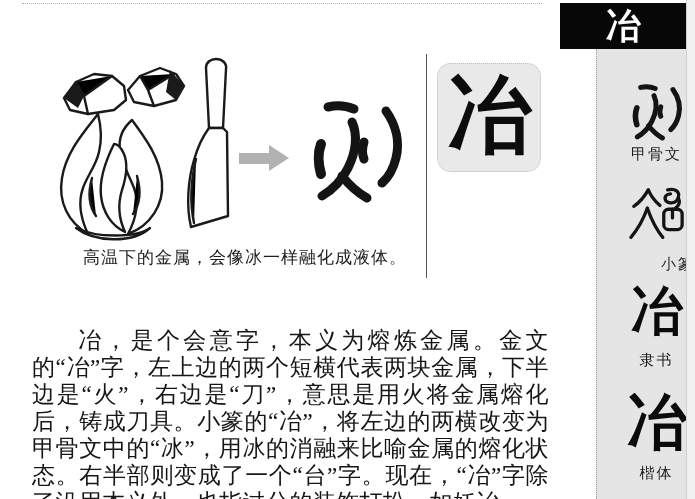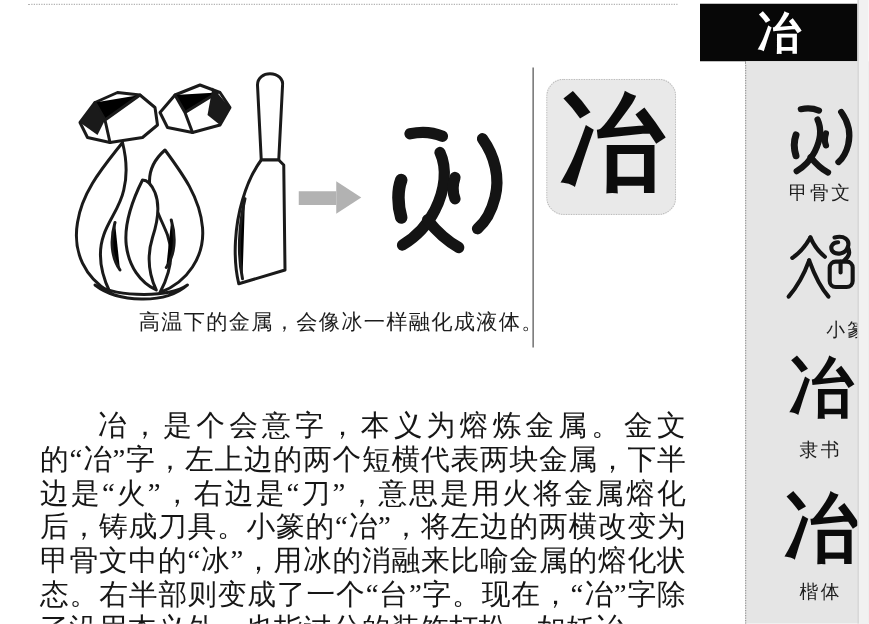--- a/index.html
+++ b/index.html
@@ -26,21 +26,21 @@
   .char-card { position:absolute; left:437px; top:63px; width:104px; height:109px;
                background:#e9e9e9; border:1px dotted #bdbdbd; border-radius:14px;
                display:flex; align-items:center; justify-content:center; }
   .char-card .big-char { font-size:84px; font-weight:bold; color:#0c0c0c; line-height:1;
                          transform:translateY(-2px); }
 
   .pinyin { position:absolute; left:428px; top:176px; width:122px; text-align:center;
             font-family:"DejaVu Sans","Liberation Sans",sans-serif;
             font-size:28px; color:#111; }
 
-  .caption { position:absolute; left:55px; top:246px; width:380px; text-align:right;
+  .caption { position:absolute; left:55px; top:246px; width:380px; text-align:center;
              font-size:17px; letter-spacing:1px; color:#1c1c1c; }
 
   .para { position:absolute; left:32px; top:327px; width:517px;
           font-size:23px; line-height:27px; letter-spacing:0.4px;
           text-align:justify; text-indent:2em; color:#161616; }
 
   
   .sb-header { position:absolute; left:560px; top:3px; width:126px; height:46px;
                background:#070707; display:flex; align-items:center; justify-content:center; }
   .sb-header .hd-char { color:#ffffff; font-size:35px; font-weight:bold; line-height:1; }

